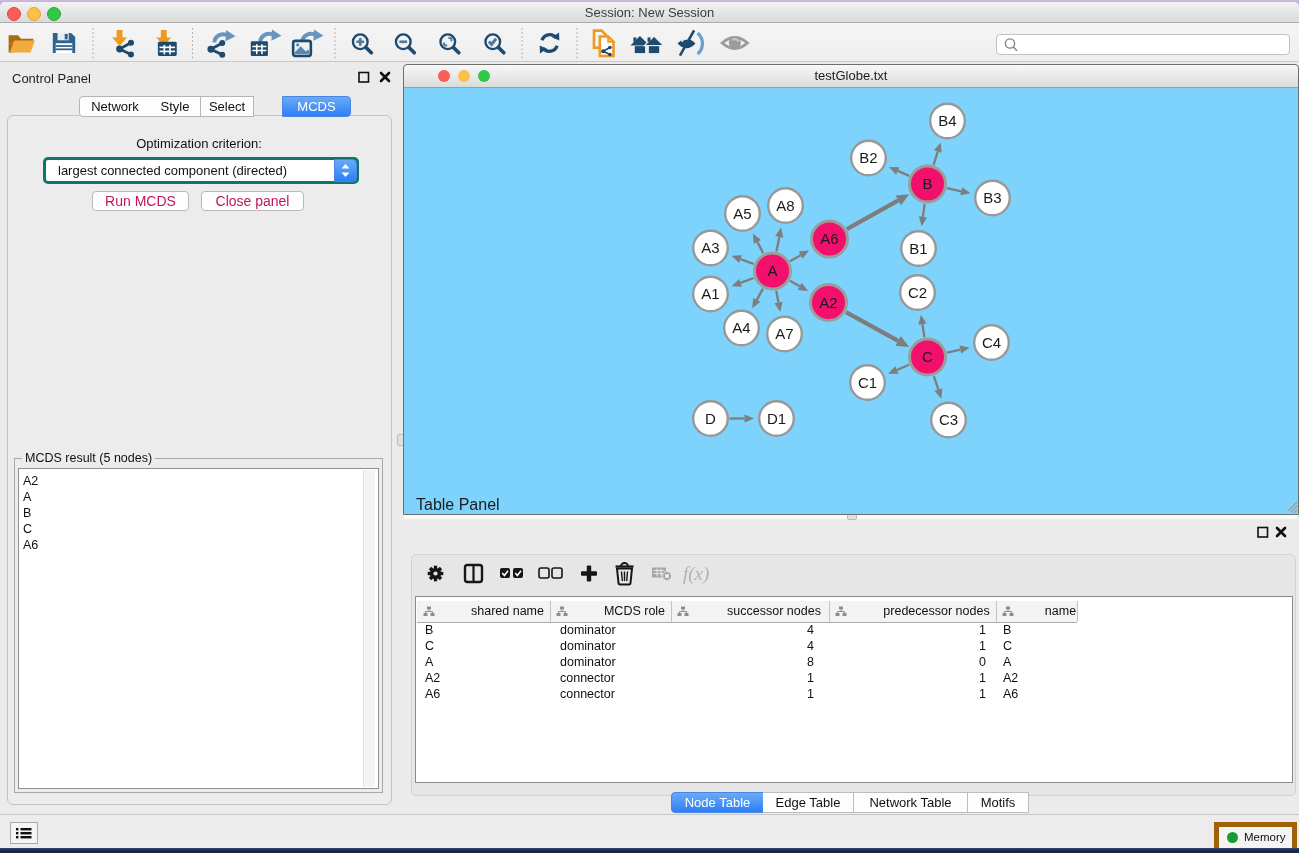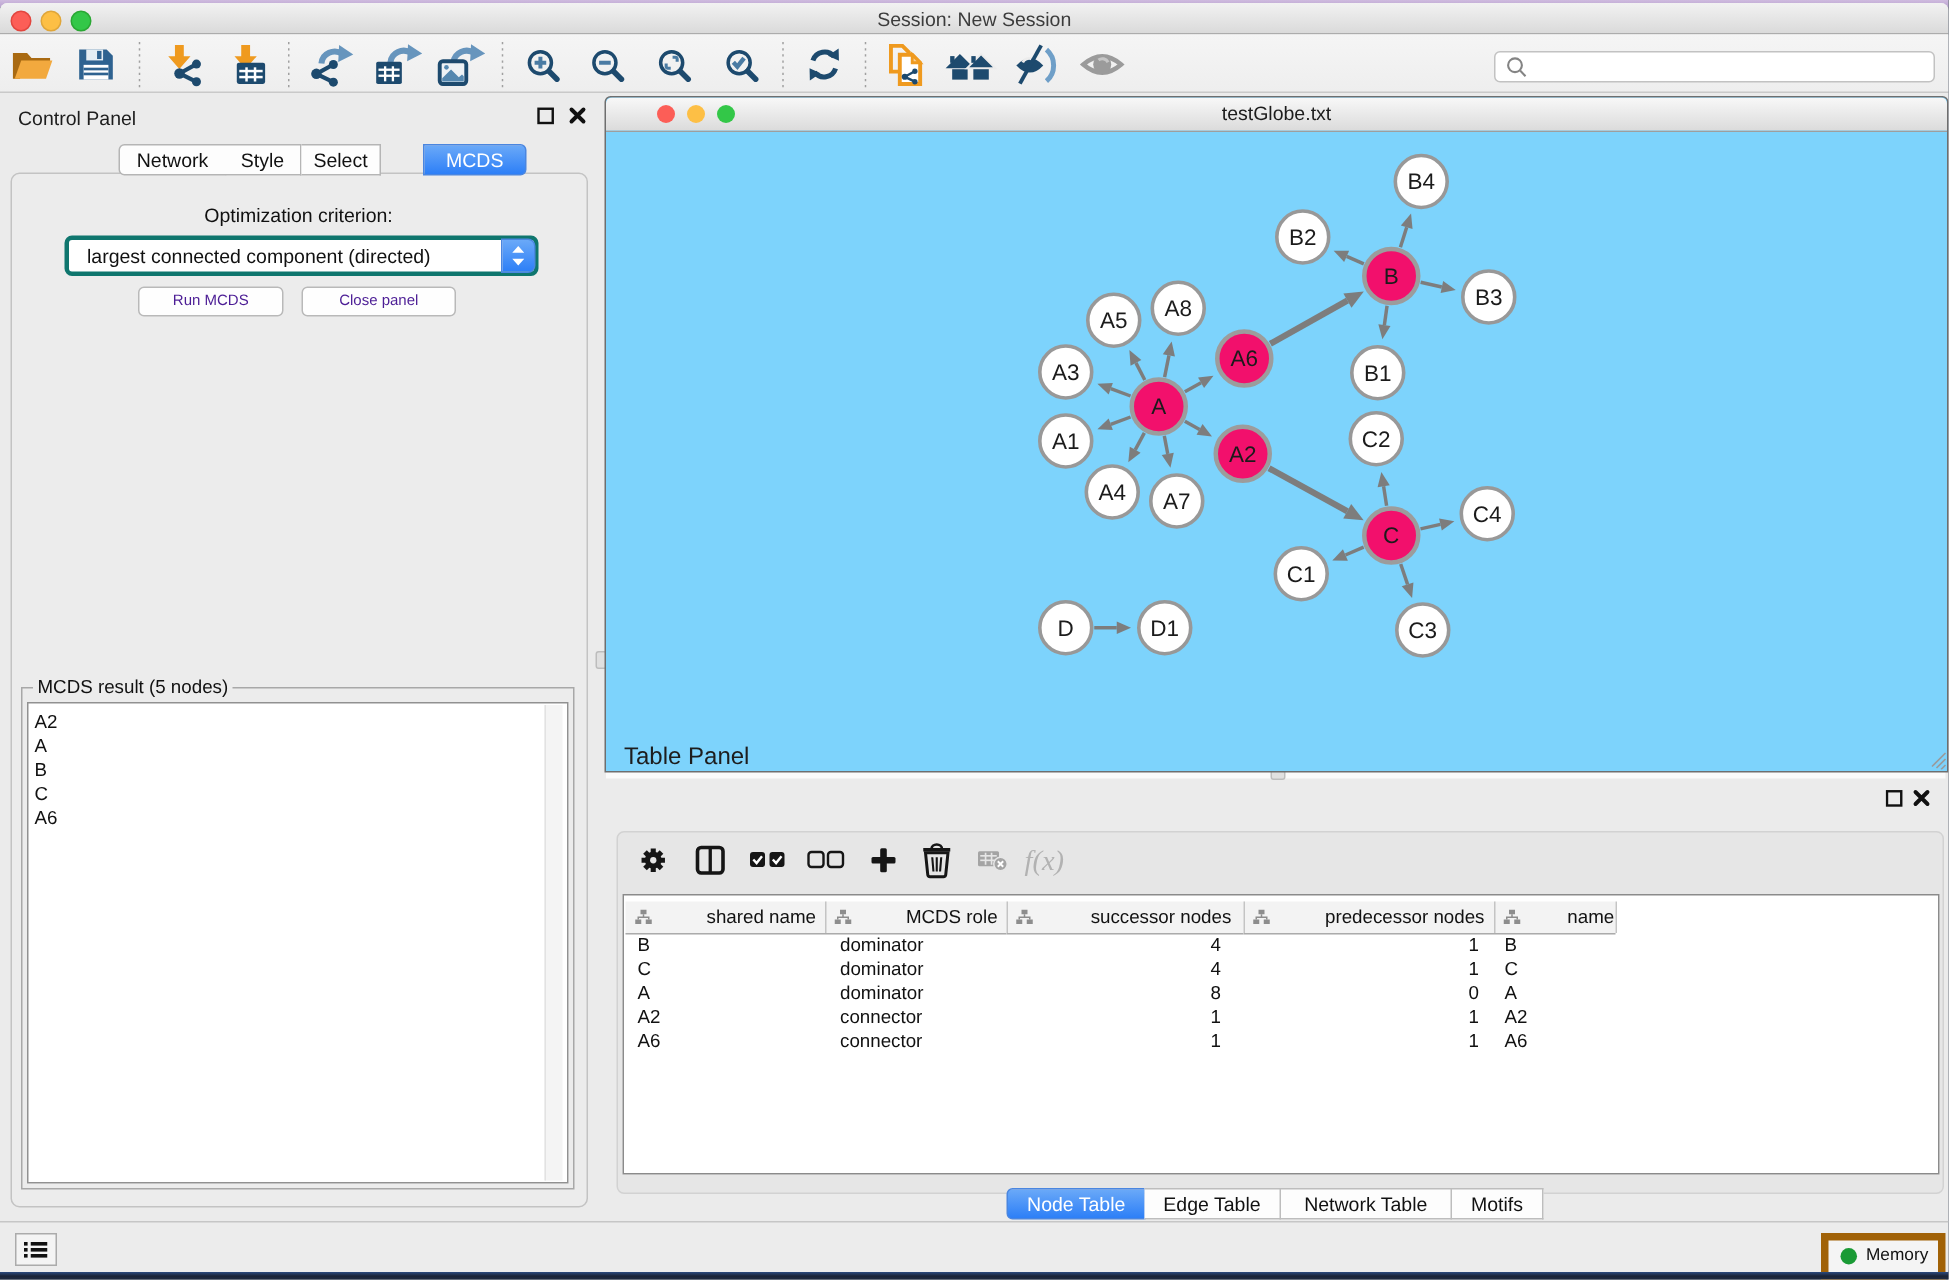--- a/index.html
+++ b/index.html
@@ -24,21 +24,21 @@
 #cpbox{left:7px;top:115px;width:383px;height:688px;border:1px solid #c3c3c3;border-radius:6px;background:#ececec;}
 .tab{top:96px;height:19px;border:1px solid #b5b5b5;background:#fdfdfd;font-size:13px;color:#111;
  text-align:center;line-height:19px;}
 .tabsel{background:linear-gradient(#6aa9f8,#2d7ff7);color:#fff;border-color:#4a86e0;}
 #optlabel{left:7px;top:136px;width:384px;text-align:center;font-size:13px;color:#111;}
 #combo{left:43px;top:157px;width:310px;height:21px;background:#fff;border:3px solid #0f766e;border-radius:5px;}
 #combo .txt{left:12px;top:3px;font-size:13px;color:#111;}
 #combo .step{right:-1px;top:-1px;width:21px;height:21px;border-radius:0 5px 5px 0;
  background:linear-gradient(#6aa9f8,#2d7ff7);border:1px solid #4a86e0;}
 .btn{top:191px;height:18px;background:#fefefe;border:1px solid #b9b9b9;border-radius:4px;
- font-size:10px;color:#4c1d95;text-align:center;line-height:18px;}
+ font-size:14px;color:#be185d;text-align:center;line-height:18px;}
 #fieldset{left:14px;top:458px;width:367px;height:333px;border:1px solid #a8a8a8;}
 #fslabel{left:22px;top:451px;background:#ececec;padding:0 3px;font-size:12.5px;color:#111;}
 #mlist{left:18px;top:468px;width:359px;height:319px;background:#fff;border:1px solid #919191;}
 #mtrack{left:344px;top:1px;width:11px;height:317px;background:#f4f4f4;border-left:1px solid #e2e2e2;}
 .mitem{left:4px;font-size:12.5px;color:#111;}
 
 #nwin{left:403px;top:64px;width:894px;height:449px;border:1px solid #6e6e6e;background:#7dd3fc;border-radius:4px 4px 0 0;}
 #ntitle{left:0;top:0;width:894px;height:22px;border-radius:4px 4px 0 0;
  background:linear-gradient(#f8f8f8,#dbdbdb);border-bottom:1px solid #9e9e9e;}
 #ntitle .t1{left:34px;background:#fc5e57;}

